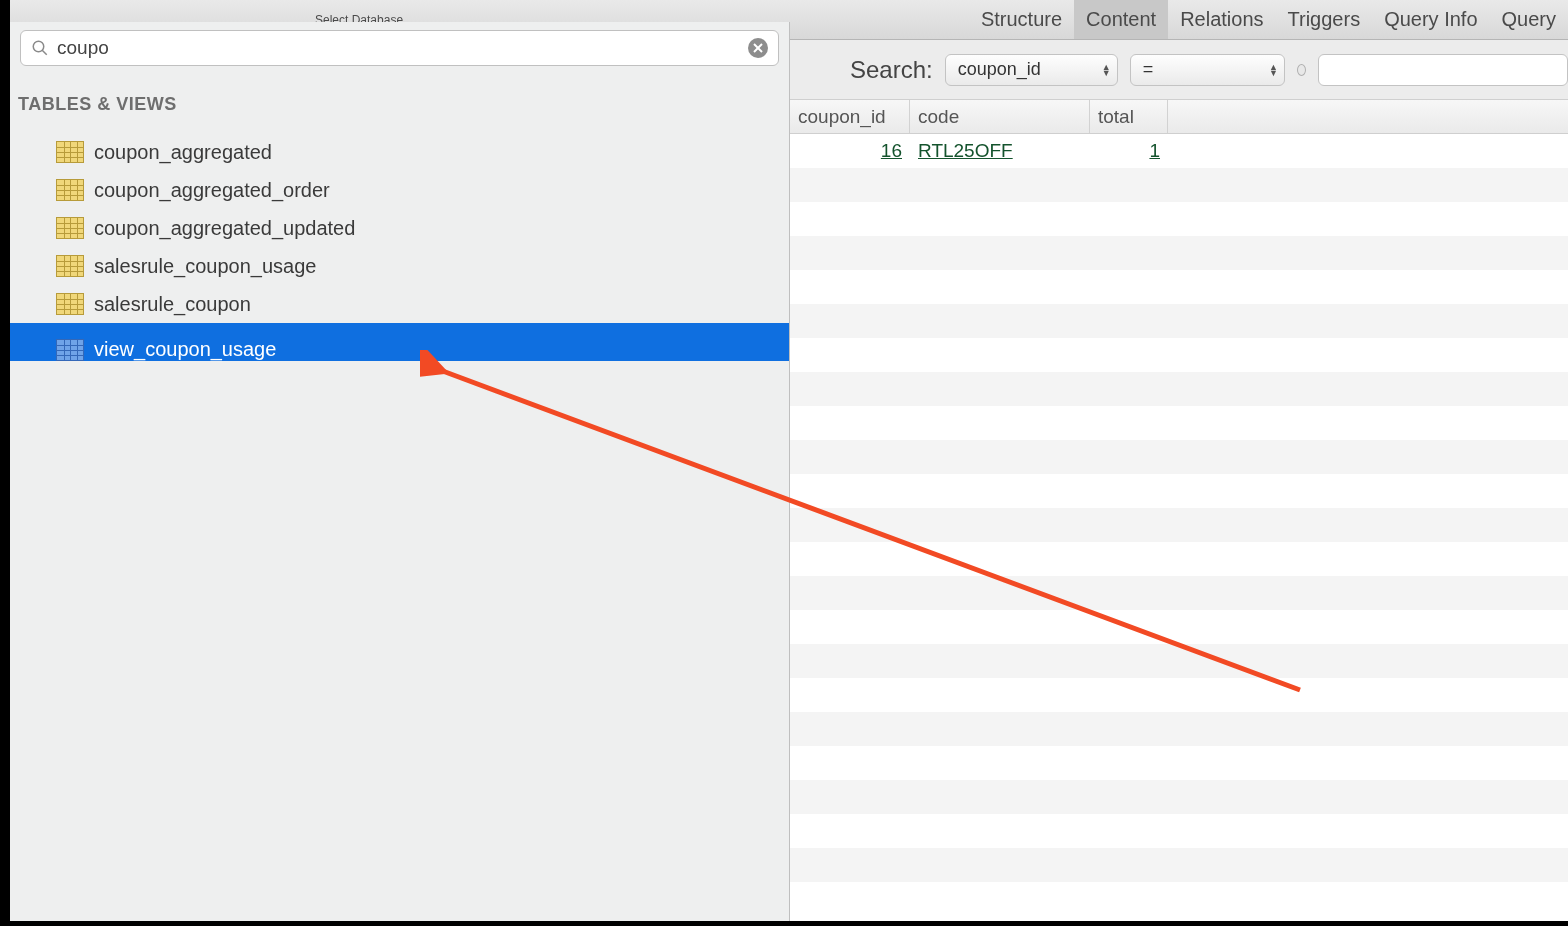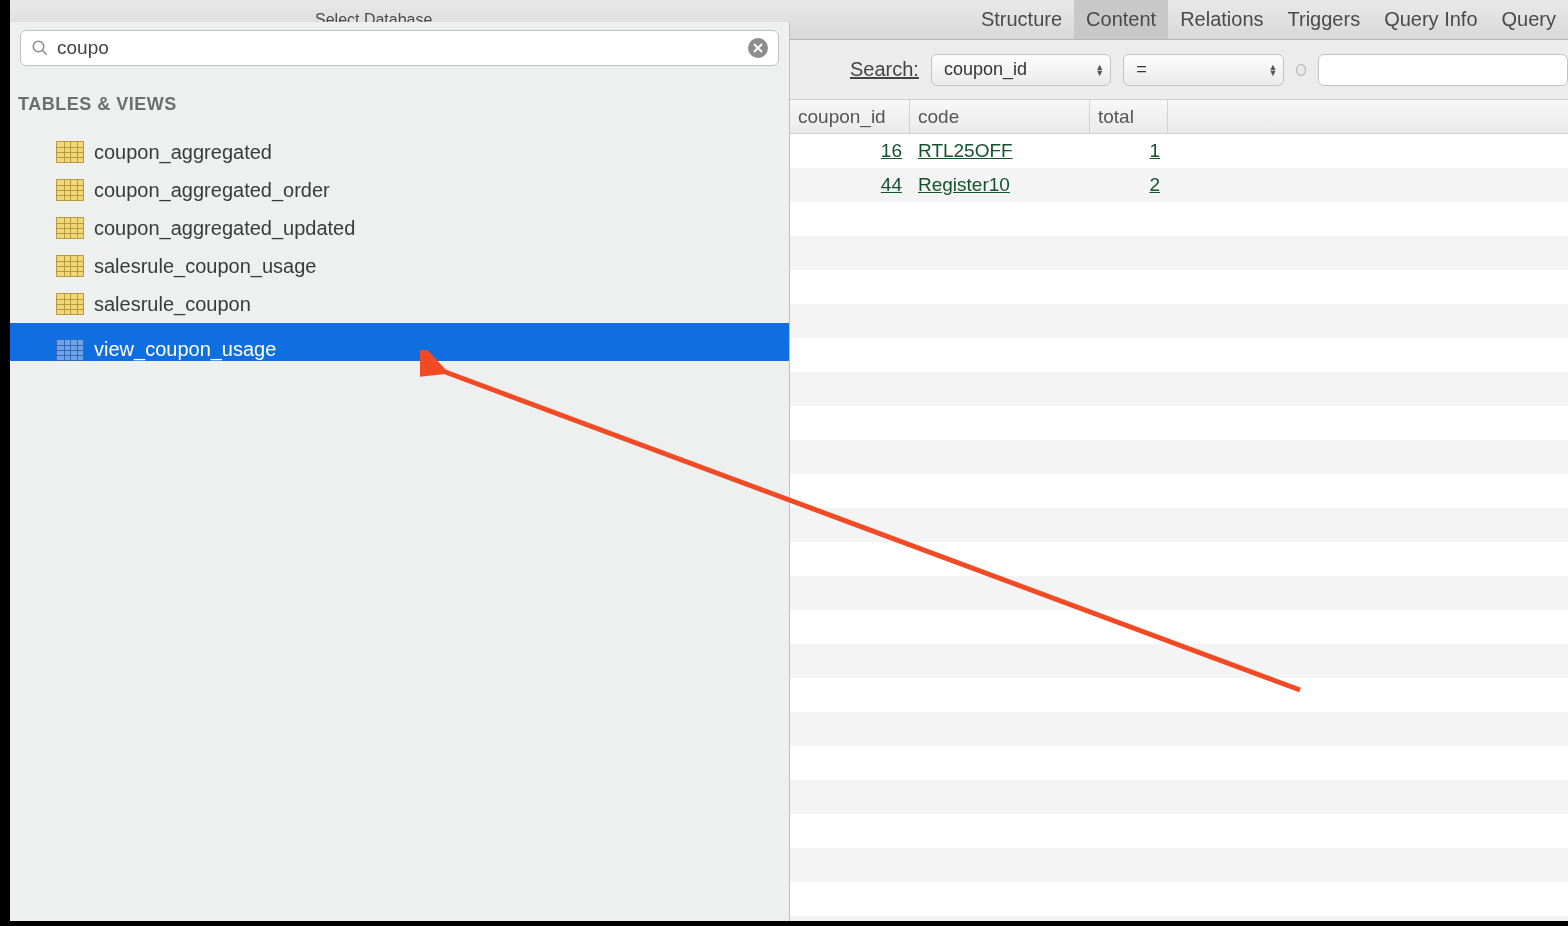--- a/index.html
+++ b/index.html
@@ -21,21 +21,21 @@
     background: #000;
   }
 
   .toolbar {
     position: absolute; left: 10px; right: 0; top: 0; height: 40px;
     background: linear-gradient(#e9e9e9, #d8d8d8);
     border-bottom: 1px solid #b5b5b5;
     display: flex; align-items: center;
   }
   .db-select-label {
-    margin-left: 305px; color: #4a4a4a; font-size: 16px;
+    margin-left: 305px; color: #4a4a4a; font-size: 12px;
   }
   .tabbar {
     margin-left: auto; display: flex; align-items: stretch; height: 100%;
   }
   .tab {
     display: flex; align-items: center; padding: 8px 12px;
     color: #4a4a4a; font-size: 20px; cursor: default;
   }
   .tab.active {
     background: #c8c8c8;
@@ -109,21 +109,21 @@
 
   .content {
     position: absolute; left: 790px; top: 40px; right: 0; bottom: 5px;
     background: #fff;
     display: flex; flex-direction: column;
   }
   .filter-bar {
     height: 60px; background: #ececec; border-bottom: 1px solid #cfcfcf;
     display: flex; align-items: center; padding-left: 60px; gap: 12px;
   }
-  .filter-bar .label { font-size: 20px; color: #444; text-decoration: underline; }
+  .filter-bar .label { font-size: 24px; color: #444; }
   .dropdown {
     height: 32px; border: 1px solid #c3c3c3; border-radius: 6px;
     background: linear-gradient(#fefefe, #eaeaea);
     display: flex; align-items: center; padding: 0 28px 0 12px;
     position: relative; font-size: 18px; color: #333;
   }
   .dropdown .arrows {
     position: absolute; right: 6px; top: 50%; transform: translateY(-50%);
     display: flex; flex-direction: column; line-height: 6px; font-size: 9px; color: #555;
   }
@@ -278,25 +278,20 @@
     <div class="col ccode">code</div>
     <div class="col ctotal">total</div>
   </div>
 
   <div class="grid-rows" id="grid-rows">
       <div class="row">
         <div class="cell cid">16</div>
         <div class="cell ccode">RTL25OFF</div>
         <div class="cell ctotal">1</div>
       </div>
-      <div class="row">
-        <div class="cell cid">44</div>
-        <div class="cell ccode">Register10</div>
-        <div class="cell ctotal">2</div>
-      </div>
       <div class="row"></div>
       <div class="row"></div>
       <div class="row"></div>
       <div class="row"></div>
       <div class="row"></div>
       <div class="row"></div>
       <div class="row"></div>
       <div class="row"></div>
       <div class="row"></div>
       <div class="row"></div>

